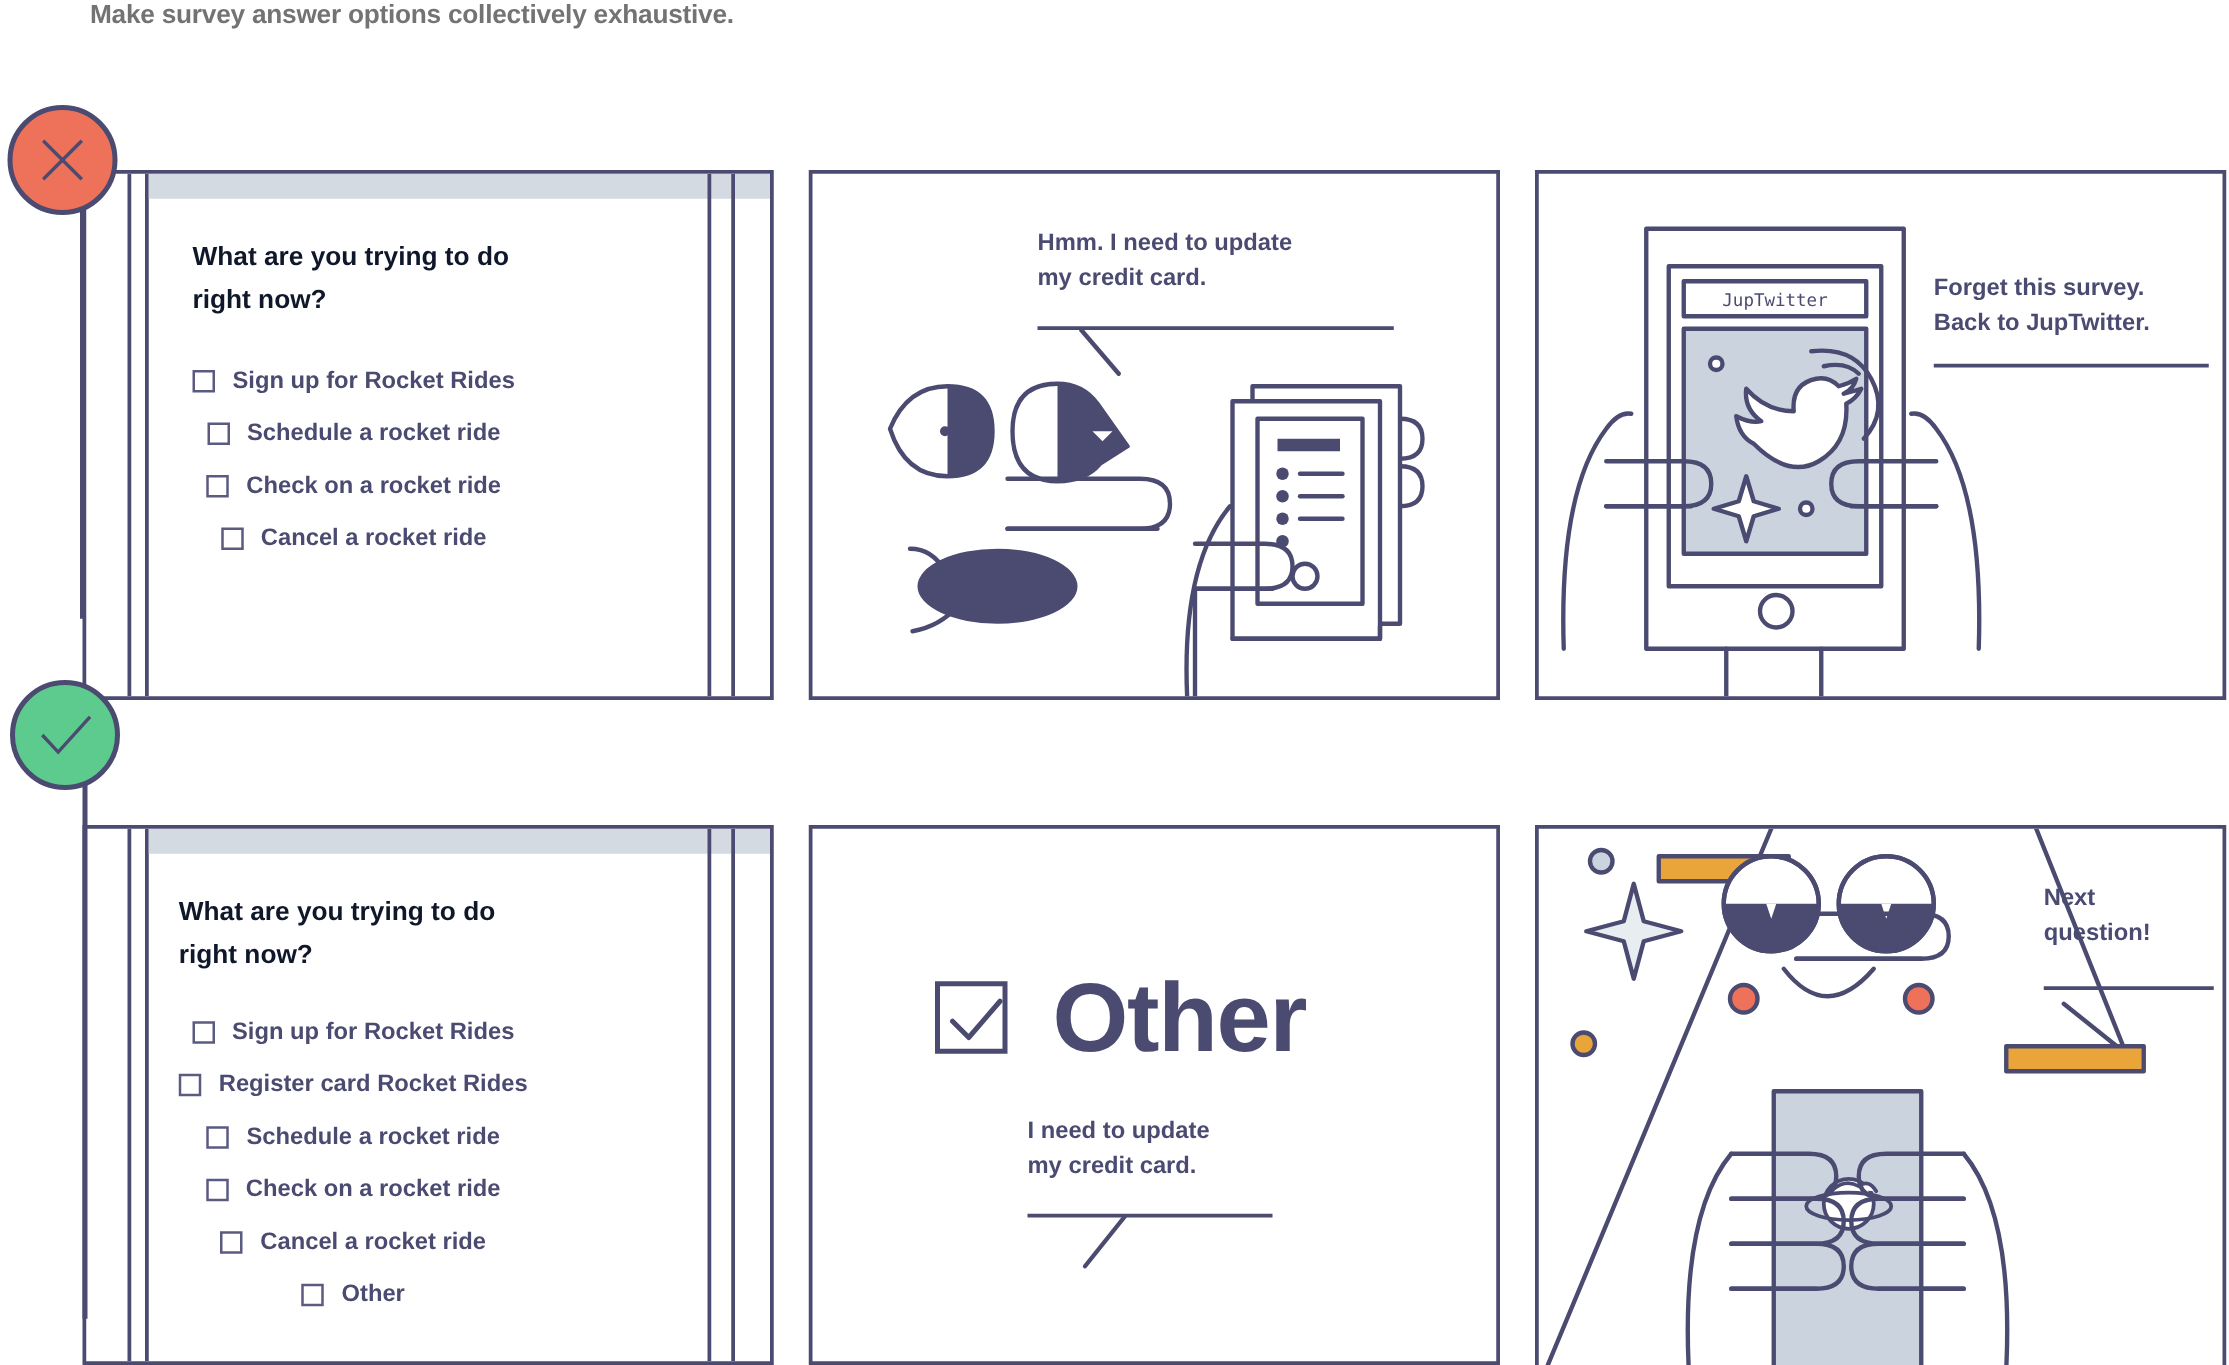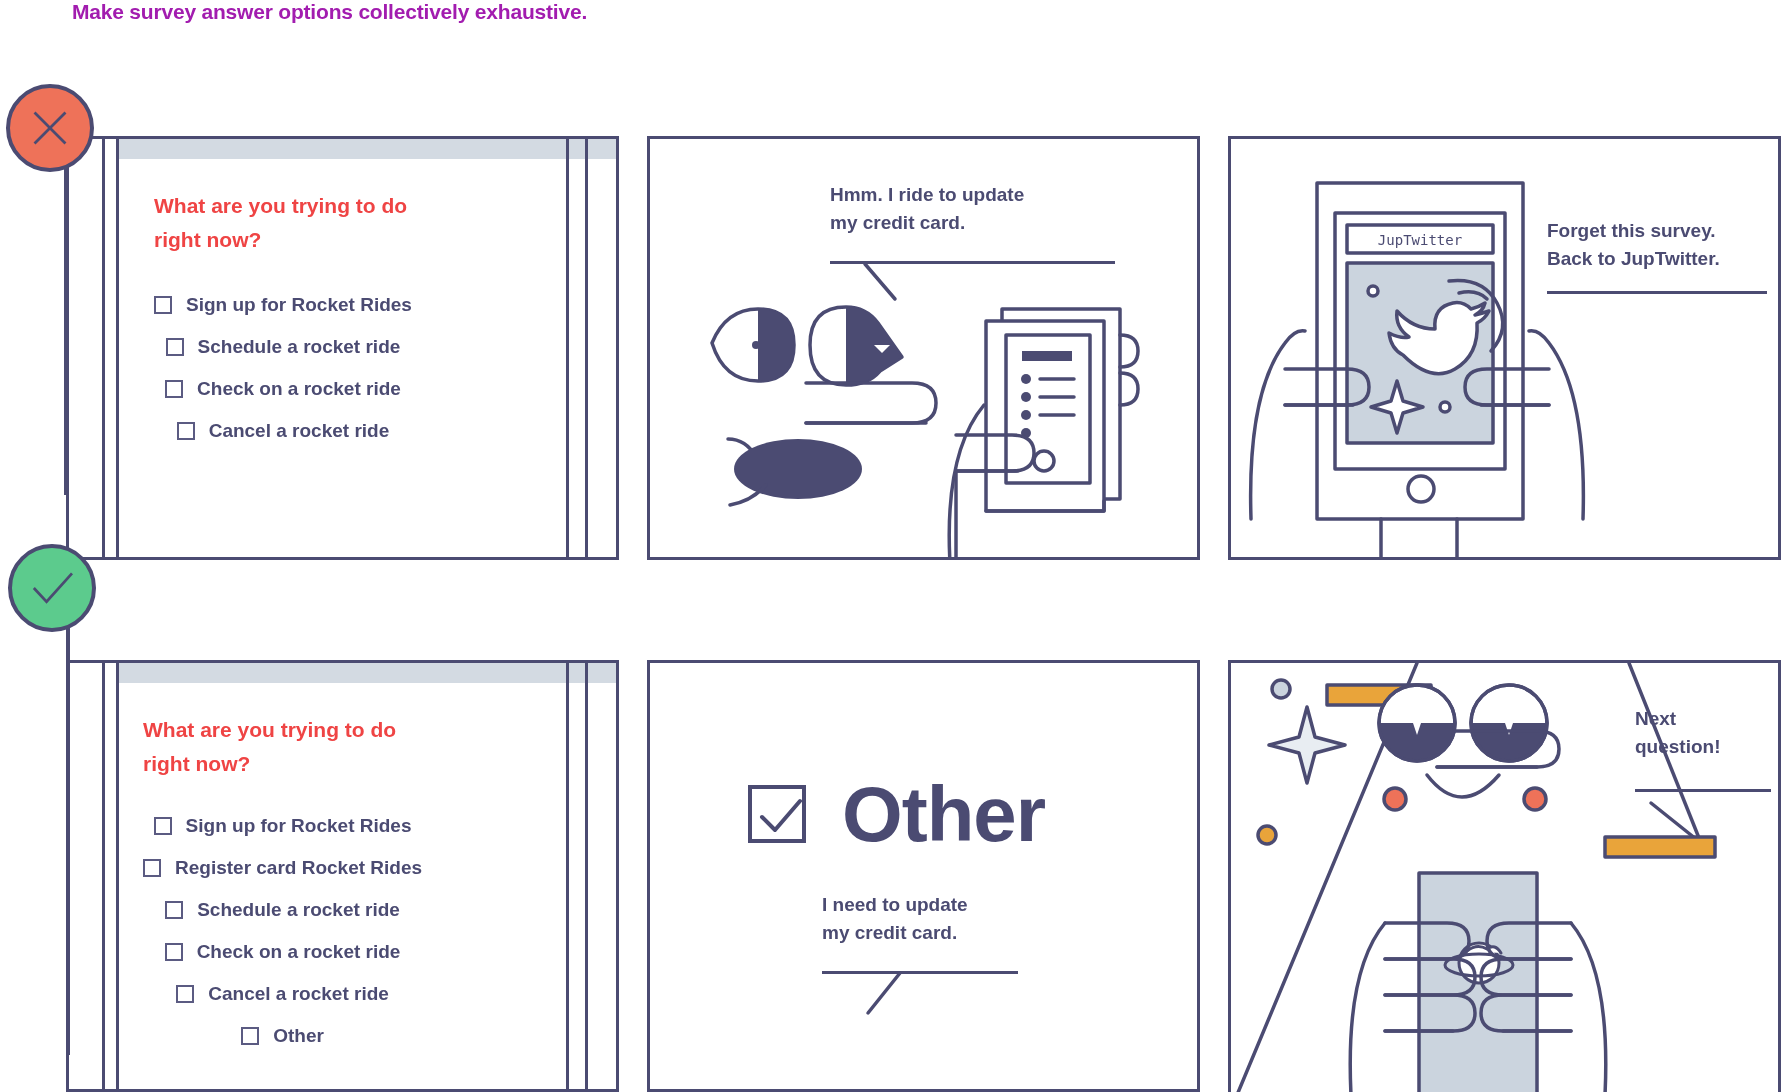--- a/index.html
+++ b/index.html
@@ -10,21 +10,21 @@
     font-family: "Liberation Sans", sans-serif;
     overflow: hidden;
   }
   .stage { position: relative; width: 1783px; height: 1092px; }
 
   .page-title {
     position: absolute;
     left: 72px; top: 0px;
     font-size: 21px;
     font-weight: bold;
-    color: #a21caf;
+    color: #737373;
     letter-spacing: -0.2px;
     white-space: nowrap;
     text-align: right;
   }
 
   
   .badge {
     position: absolute;
     width: 88px; height: 88px;
     border-radius: 50%;
@@ -57,21 +57,21 @@
   .survey-header-bar {
     position: absolute; left: 0; right: 0; top: 0;
     height: 20px; background: #D3DAE2;
   }
   .survey-body { position: absolute; top: 0; bottom: 0; }
 
   .q-text {
     position: absolute;
     font-size: 21px;
     font-weight: bold;
-    color: #ef4444;
+    color: #0f172a;
     line-height: 1.62;
     white-space: pre-line;
   }
   .opt-list { position: absolute; }
   .opt-row { display: flex; align-items: center; justify-content: center; }
   .cbox {
     width: 18px; height: 18px;
     border: 2.5px solid #5B5B82;
     flex: 0 0 auto;
   }
@@ -159,21 +159,21 @@
         <span class="opt-label">Check on a rocket ride</span>
       </div>
       <div class="opt-row">
         <span class="cbox"></span>
         <span class="opt-label">Cancel a rocket ride</span>
       </div>
     </div>
   </div>
 
   <div class="panel" style="left:647px; top:136px; width:553px; height:424px;">
-    <div class="speech" style="left:180px; top:42px; width:300px;">Hmm. I ride to update
+    <div class="speech" style="left:180px; top:42px; width:300px;">Hmm. I need to update
 my credit card.</div>
     <div class="speech-rule" style="left:180px; top:122px; width:285px;"></div>
     <svg class="illus" width="553" height="424">
       <g fill="none" stroke="#4B4B72" stroke-width="3.5" stroke-linecap="round" stroke-linejoin="round">
         <line x1="245" y1="160" x2="215" y2="125"></line>
 
         <path d="M62 204 q14 -34 46 -34 q36 0 36 36 q0 36 -36 36 q-34 0 -46 -38 z" fill="#ffffff"></path>
         <path d="M108 170 q36 0 36 36 q0 36 -36 36 z" fill="#4B4B72" stroke="none"></path>
         <circle cx="106" cy="206" r="4" fill="#4B4B72" stroke="none"></circle>
 

